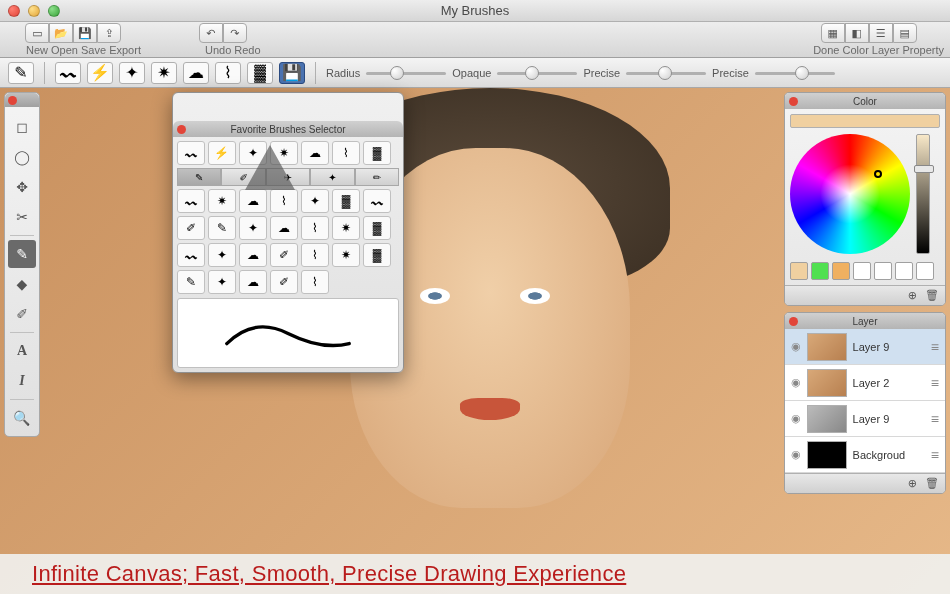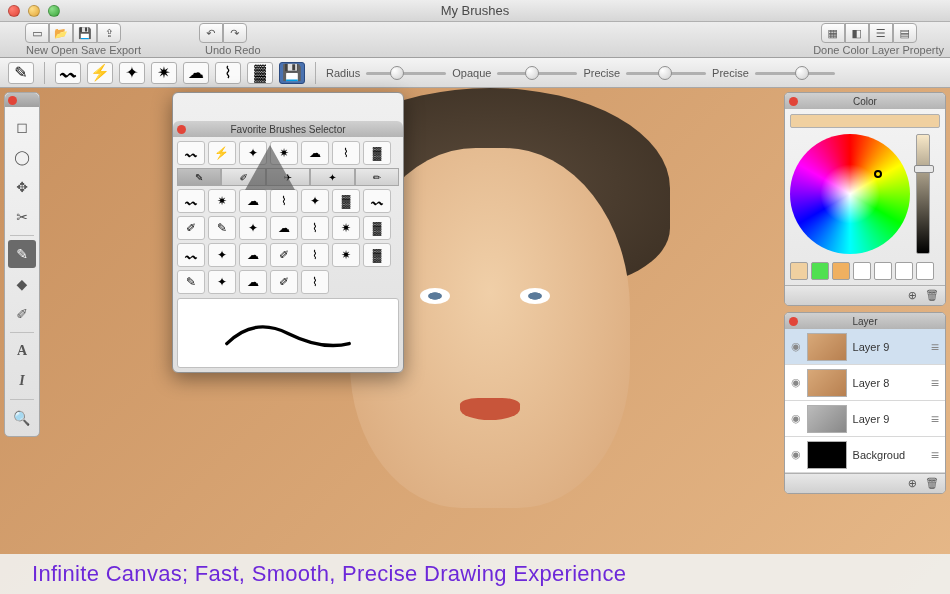--- a/index.html
+++ b/index.html
@@ -95,21 +95,21 @@
 .popup-tab { flex: 1; height: 18px; background: linear-gradient(#e8e8e8, #d0d0d0); border: 1px solid #a8a8a8; display: flex; align-items: center; justify-content: center; font-size: 10px; }
 .popup-tab.sel { background: linear-gradient(#c0c0c0, #a8a8a8); }
 .popup-preview { width: 100%; height: 70px; background: #fff; border: 1px solid #c0c0c0; border-radius: 3px; display: flex; align-items: center; justify-content: center; margin-top: 4px; }
 .popup-preview svg { width: 90%; height: 60%; }
 .popup-footer { display: flex; justify-content: flex-end; padding: 6px; }
 .done-btn { padding: 3px 18px; background: linear-gradient(#6fb8ff, #2a7de0); color: #fff; border: 1px solid #1a5db0; border-radius: 4px; font-size: 11px; }
 
 .arrow-overlay { position: absolute; left: 230px; top: 140px; z-index: 25; pointer-events: none; opacity: 0.65; }
 
 
-.caption { position: absolute; bottom: 0; left: 0; right: 0; height: 40px; background: rgba(240,240,238,0.92); display: flex; align-items: center; padding-left: 32px; font-size: 22px; color: #6d28d9; font-weight: 300; letter-spacing: 0.3px; }
+.caption { position: absolute; bottom: 0; left: 0; right: 0; height: 40px; background: rgba(240,240,238,0.92); display: flex; align-items: center; padding-left: 32px; font-size: 22px; color: #b91c1c; font-weight: 300; letter-spacing: 0.3px; text-decoration: underline; }
 </style>
 </head>
 <body>
 
 <div class="titlebar">
   <div class="traffic-lights">
     <div class="tl red"></div>
     <div class="tl yellow"></div>
     <div class="tl green"></div>
   </div>
@@ -260,21 +260,21 @@
     <div class="layer-body">
       <div class="layer-row sel">
         <span class="layer-vis">◉</span>
         <div class="layer-thumb"></div>
         <span class="layer-name">Layer 9</span>
         <span class="layer-menu">≡</span>
       </div>
       <div class="layer-row">
         <span class="layer-vis">◉</span>
         <div class="layer-thumb"></div>
-        <span class="layer-name">Layer 8</span>
+        <span class="layer-name">Layer 2</span>
         <span class="layer-menu">≡</span>
       </div>
       <div class="layer-row">
         <span class="layer-vis">◉</span>
         <div class="layer-thumb gray"></div>
         <span class="layer-name">Layer 9</span>
         <span class="layer-menu">≡</span>
       </div>
       <div class="layer-row">
         <span class="layer-vis">◉</span>

